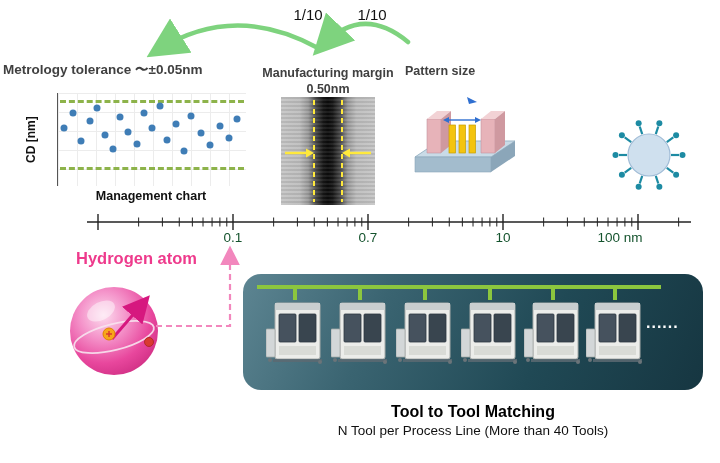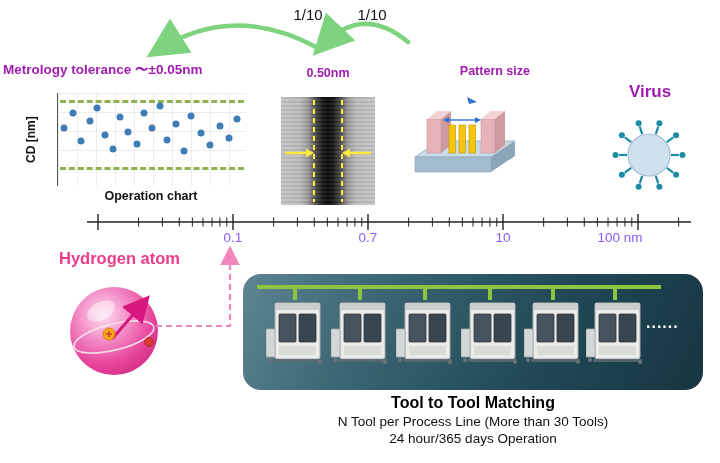--- a/index.html
+++ b/index.html
@@ -1,38 +1,38 @@
 <!DOCTYPE html>
 <html><head>
 <meta charset="utf-8">
 <style>
   html,body{margin:0;padding:0;}
   body{font-family:"Liberation Sans",sans-serif;background:#fff;}
   .stage{position:relative;width:720px;height:463px;background:#fff;overflow:hidden;}
   .abs{position:absolute;}
-  .blue-h{color:#a21caf;font-weight:bold;}
+  .blue-h{color:#404040;font-weight:bold;}
   .ratio{font-size:15px;color:#111;text-align:center;}
-  .tick{font-size:13.5px;color:#8b5cf6;text-align:center;}
+  .tick{font-size:13.5px;color:#14532d;text-align:center;}
   .chart{left:57px;top:93px;width:188px;height:93px;border-left:1.5px solid #555;background-color:#fff;
     background-image:linear-gradient(#ececec 1px,transparent 1px),linear-gradient(90deg,#ececec 1px,transparent 1px);
     background-size:19px 19px;}
   .dash-line{position:absolute;left:1%;width:98%;height:0;border-top:3px dashed #8DB34A;}
   .dot{position:absolute;width:7px;height:7px;border-radius:50%;background:#3F7DB6;transform:translate(-50%,-50%);}
   .y-label{left:22px;top:94px;height:92px;width:18px;display:flex;align-items:center;justify-content:center;
     writing-mode:vertical-rl;transform:rotate(180deg);font-size:12px;font-weight:bold;color:#111;}
   .sem{left:281px;top:97px;width:94px;height:108px;
     background:
       repeating-linear-gradient(0deg, rgba(255,255,255,0.07) 0 2px, rgba(0,0,0,0.07) 2px 4px),
       linear-gradient(90deg,#c6c6c6 0%,#bdbdbd 20%,#9a9a9a 29%,#4a4a4a 37%,#161616 45%,#0c0c0c 50%,#161616 55%,#4a4a4a 63%,#9a9a9a 71%,#bdbdbd 80%,#c6c6c6 100%);}
   .panel{left:243px;top:274px;width:460px;height:116px;border-radius:18px;
     background:linear-gradient(115deg,#5d8592 0%,#3a6471 30%,#204955 65%,#163641 100%);}
   .bus{position:absolute;left:14px;top:11px;width:404px;height:4px;background:#8CC63E;}
   .drop{position:absolute;top:13px;height:13px;width:4px;background:#8CC63E;}
   .tool{position:absolute;top:25px;width:58px;height:68px;}
-  .caption-title{font-size:16px;font-weight:bold;color:#000;}
+  .caption-title{font-size:16px;font-weight:bold;color:#000;margin-top:9px;}
   .caption-line{font-size:13.5px;color:#111;margin-top:2px;}
 </style>
 </head>
 <body>
 
 <div class="stage">
 
   <svg class="abs" style="left:130px;top:2px" width="300" height="62" viewBox="0 0 300 62">
     <defs>
       <marker id="ga" markerWidth="9" markerHeight="9" refX="6" refY="4.5" orient="auto">
@@ -66,37 +66,38 @@
       <div class="dot" style="left: 58%; top: 50%;"></div>
       <div class="dot" style="left: 63%; top: 33%;"></div>
       <div class="dot" style="left: 67%; top: 62%;"></div>
       <div class="dot" style="left: 71%; top: 25%;"></div>
       <div class="dot" style="left: 76%; top: 43%;"></div>
       <div class="dot" style="left: 81%; top: 56%;"></div>
       <div class="dot" style="left: 86%; top: 35%;"></div>
       <div class="dot" style="left: 91%; top: 48%;"></div>
       <div class="dot" style="left: 95%; top: 28%;"></div>
     </div>
-  <div class="abs" style="left:57px;top:189px;width:188px;text-align:center;font-weight:bold;font-size:12.5px;color:#111">Operation chart</div>
+  <div class="abs" style="left:57px;top:189px;width:188px;text-align:center;font-weight:bold;font-size:12.5px;color:#111">Management chart</div>
 
   <div class="abs blue-h" style="left:252px;top:66px;width:152px;text-align:center;font-size:12.5px;line-height:1.25">
+    <div>Manufacturing margin</div>
     <div>0.50nm</div>
   </div>
   <div class="abs sem">
     <svg width="94" height="108" viewBox="0 0 94 108">
       <line x1="33" y1="3" x2="33" y2="105" stroke="#FFE93C" stroke-width="2" stroke-dasharray="5 4"></line>
       <line x1="61" y1="3" x2="61" y2="105" stroke="#FFE93C" stroke-width="2" stroke-dasharray="5 4"></line>
       <line x1="4" y1="56" x2="26" y2="56" stroke="#FFE93C" stroke-width="2.5"></line>
       <polygon points="33,56 25,51.5 25,60.5" fill="#FFE93C"></polygon>
       <line x1="90" y1="56" x2="68" y2="56" stroke="#FFE93C" stroke-width="2.5"></line>
       <polygon points="61,56 69,51.5 69,60.5" fill="#FFE93C"></polygon>
     </svg>
   </div>
 
-  <div class="abs blue-h" style="left:405px;top:64px;width:125px;text-align:right;font-size:12.5px;line-height:1.25">
+  <div class="abs blue-h" style="left:405px;top:64px;width:125px;text-align:left;font-size:12.5px;line-height:1.25">
     <div>Pattern size</div>
   </div>
   <svg class="abs" style="left:407px;top:95px" width="118" height="95" viewBox="0 0 118 95">
     <polygon points="8,62 84,62 108,46 32,46" fill="#c9dbe7" stroke="#9db6c7" stroke-width="1"></polygon>
     <polygon points="8,62 84,62 84,77 8,77" fill="#a3bccd" stroke="#8ba6b9" stroke-width="0.6"></polygon>
     <polygon points="84,62 108,46 108,61 84,77" fill="#8ba6b9"></polygon>
     <polygon points="20,24 34,24 34,58 20,58" fill="#e7b3b9" stroke="#c493a0" stroke-width="0.6"></polygon>
     <polygon points="20,24 30,16 44,16 34,24" fill="#f2d2d5"></polygon>
     <polygon points="34,24 44,16 44,50 34,58" fill="#cf99a0"></polygon>
     <polygon points="74,24 88,24 88,58 74,58" fill="#e7b3b9" stroke="#c493a0" stroke-width="0.6"></polygon>
@@ -104,21 +105,20 @@
     <polygon points="88,24 98,16 98,50 88,58" fill="#cf99a0"></polygon>
     <rect x="42" y="30" width="6.5" height="28" fill="#f4c40e" stroke="#c79e00" stroke-width="0.7"></rect>
     <rect x="52" y="30" width="6.5" height="28" fill="#f4c40e" stroke="#c79e00" stroke-width="0.7"></rect>
     <rect x="62" y="30" width="6.5" height="28" fill="#f4c40e" stroke="#c79e00" stroke-width="0.7"></rect>
     <line x1="41" y1="25" x2="69" y2="25" stroke="#2f6fd0" stroke-width="1.4"></line>
     <polygon points="36,25 42,22 42,28" fill="#2f6fd0"></polygon>
     <polygon points="74,25 68,22 68,28" fill="#2f6fd0"></polygon>
     <polygon points="60,2 70,7 62,9" fill="#2f6fd0"></polygon>
   </svg>
 
-  <div class="abs blue-h" style="left:612px;top:82px;width:76px;text-align:center;font-size:17px">Virus</div>
   <svg class="abs" style="left:606px;top:112px" width="86" height="86" viewBox="0 0 86 86">
     <g id="virus-spikes">
         <line x1="65" y1="43" x2="73" y2="43" stroke="#1d8ba3" stroke-width="2.2"></line>
         <circle cx="76.5" cy="43" r="3" fill="#1d8ba3"></circle>
         <line x1="60.798373876248846" y1="55.93127555043441" x2="67.27050983124843" y2="60.633557568774194" stroke="#1d8ba3" stroke-width="2.2"></line>
         <circle cx="70.10206931156074" cy="62.69080595179785" r="3" fill="#1d8ba3"></circle>
         <line x1="49.798373876248846" y1="63.92324335849338" x2="52.270509831248425" y2="71.53169548885461" stroke="#1d8ba3" stroke-width="2.2"></line>
         <circle cx="53.35206931156074" cy="74.86039329588765" r="3" fill="#1d8ba3"></circle>
         <line x1="36.20162612375116" y1="63.92324335849338" x2="33.72949016875158" y2="71.53169548885461" stroke="#1d8ba3" stroke-width="2.2"></line>
         <circle cx="32.64793068843926" cy="74.86039329588765" r="3" fill="#1d8ba3"></circle>
@@ -179,21 +179,21 @@
         <line x1="546.79" x2="546.79" y1="11.5" y2="20.5" stroke="#222" stroke-width="1"></line>
         <line x1="553" x2="553" y1="8" y2="24" stroke="#222" stroke-width="1.4"></line>
         <line x1="593.635" x2="593.635" y1="11.5" y2="20.5" stroke="#222" stroke-width="1"></line>
       </g>
   </svg>
   <span class="abs tick" style="left:218px;top:230px;width:30px">0.1</span>
   <span class="abs tick" style="left:353px;top:230px;width:30px">0.7</span>
   <span class="abs tick" style="left:490px;top:230px;width:26px">10</span>
   <span class="abs tick" style="left:588px;top:230px;width:64px">100 nm</span>
 
-  <div class="abs" style="left:42px;top:249px;width:155px;text-align:center;font-weight:bold;font-size:16.5px;color:#EE3A8C">Hydrogen atom</div>
+  <div class="abs" style="left:42px;top:249px;width:155px;text-align:right;font-weight:bold;font-size:16.5px;color:#EE3A8C">Hydrogen atom</div>
   <svg class="abs" style="left:66px;top:278px" width="100" height="105" viewBox="0 0 100 105">
     <defs>
       <radialGradient id="sphereG" cx="38%" cy="32%" r="78%">
         <stop offset="0%" stop-color="#fcdcee"></stop>
         <stop offset="35%" stop-color="#f492c9"></stop>
         <stop offset="70%" stop-color="#e8479d"></stop>
         <stop offset="100%" stop-color="#cc2b80"></stop>
       </radialGradient>
       <marker id="ma" markerWidth="9" markerHeight="9" refX="6" refY="4.5" orient="auto">
         <path d="M0,0 L9,4.5 L0,9 z" fill="#d6187f"></path>
@@ -291,17 +291,16 @@
   <rect x="0" y="30" width="9" height="28" rx="1" fill="#d3d7d8" stroke="#a7aba9" stroke-width="0.8"></rect>
   <circle cx="4" cy="61" r="2" fill="#6b7479"></circle>
   <circle cx="54" cy="63" r="2" fill="#6b7479"></circle>
 </svg></div>
       </div>
     <div class="abs" style="left:403px;top:40px;color:#fff;font-weight:bold;font-size:16px;letter-spacing:1px">......</div>
   </div>
 
   <div class="abs" style="left:245px;top:394px;width:456px;text-align:center">
     <div class="caption-title">Tool to Tool Matching</div>
-    <div class="caption-line">N Tool per Process Line (More than 30 Tools)</div>
-    <div class="caption-line">24 hour/365 days Operation</div>
+    <div class="caption-line">N Tool per Process Line (More than 40 Tools)</div>
   </div>
 
 </div>
 
 </body></html>

